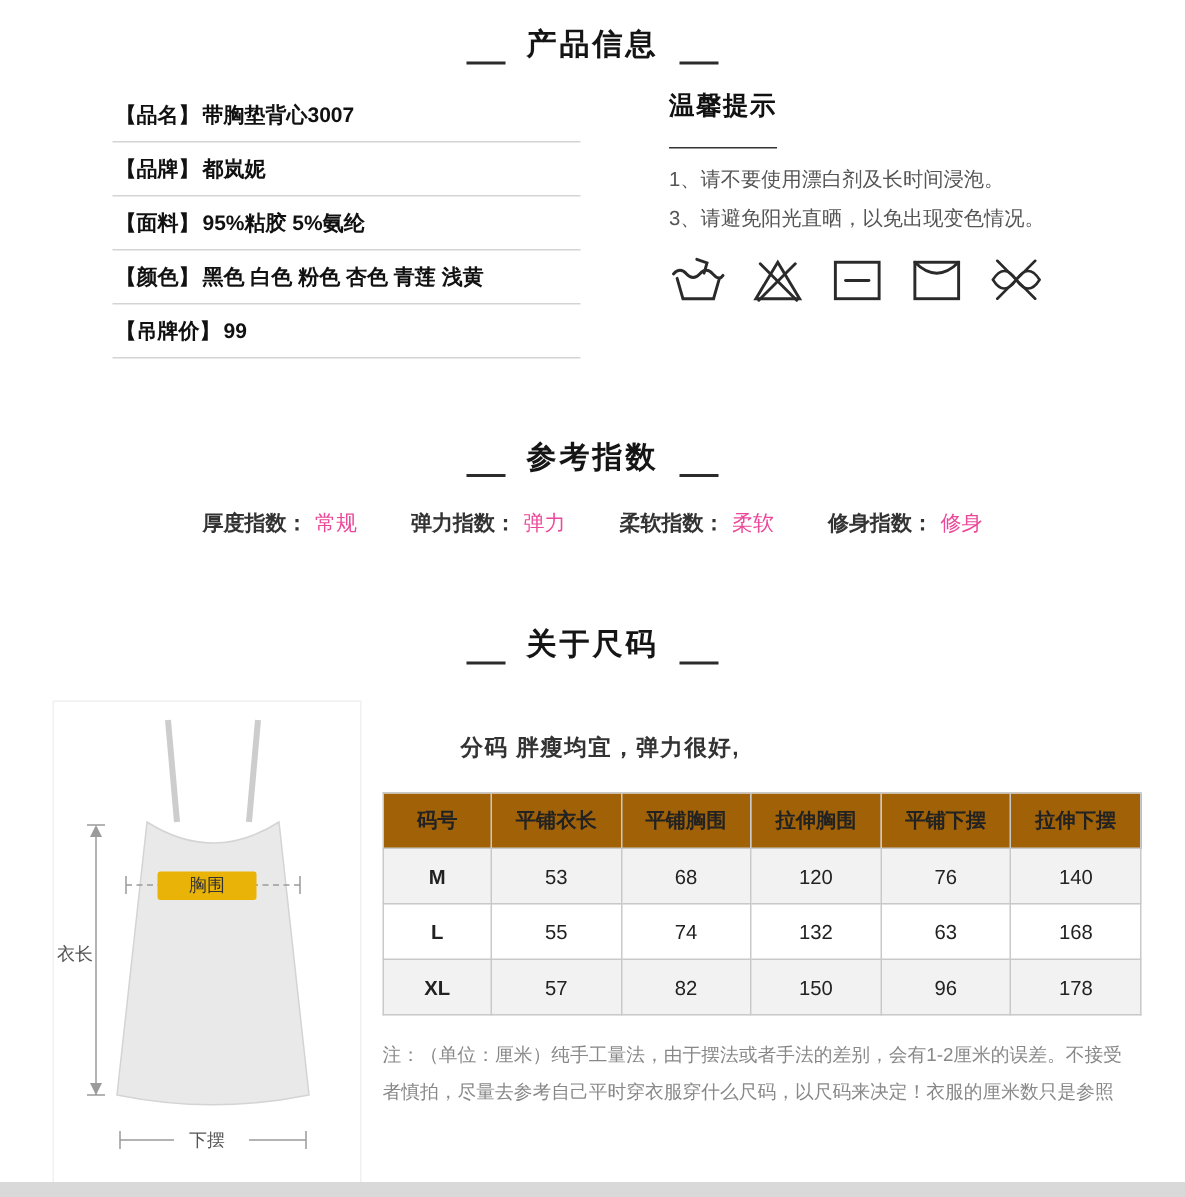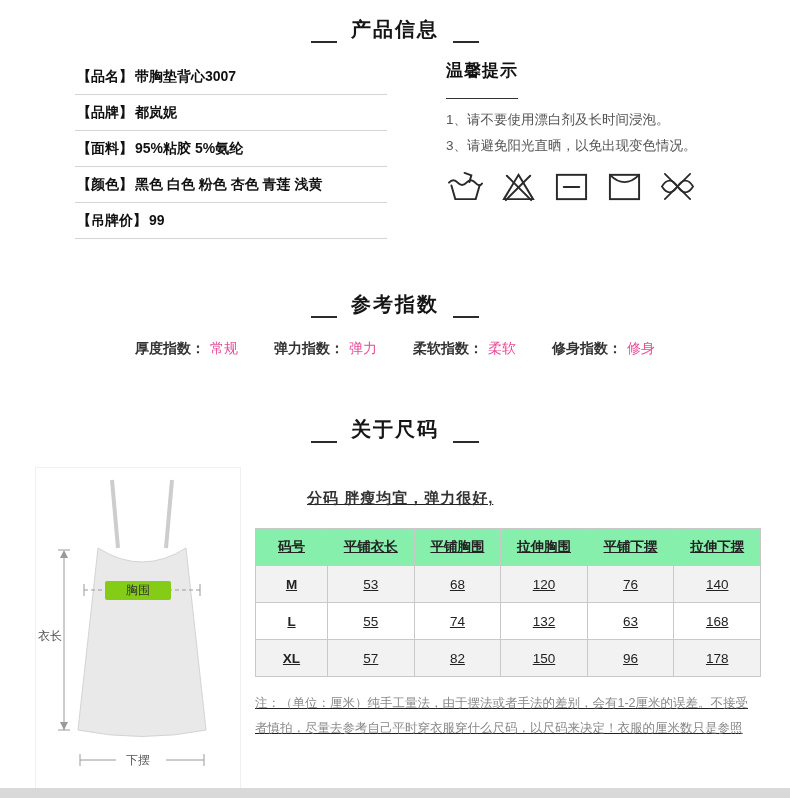--- a/index.html
+++ b/index.html
@@ -33,30 +33,30 @@
   .index-row { display:flex; justify-content:center; gap:36px; margin-top:22px; }
   .index-pair { font-size:14px; white-space:nowrap; }
   .index-label { font-weight:bold; color:#333; }
   .index-value { color:#ec4899; margin-left:5px; }
 
   
   .size-section { display:flex; align-items:flex-start; padding:0 28px 0 35px; margin-top:24px; }
   .diagram { width:206px; height:322px; position:relative; border:1px solid #f0f0f0; flex:none; }
   .diagram svg { display:block; }
   .diag-label { position:absolute; font-size:12px; color:#555; white-space:nowrap; }
-  .bust-label { left:50%; top:113px; transform:translateX(-50%); background:#84cc16; color:#333; padding:1px 21px; border-radius:2px; }
+  .bust-label { left:50%; top:113px; transform:translateX(-50%); background:#eab308; color:#333; padding:1px 21px; border-radius:2px; }
   .length-label { left:2px; top:160px; }
   .hem-label { left:50%; top:284px; transform:translateX(-50%); }
 
-  .size-content { flex:1; padding-left:14px;text-decoration:underline; }
+  .size-content { flex:1; padding-left:14px; }
   .size-intro { font-size:15px; font-weight:bold; color:#333; margin:22px 0 20px 52px; letter-spacing:1px; }
   table.size-table { border-collapse:collapse; width:506px; table-layout:fixed; }
   .size-table col.c-size { width:72px; }
   .size-table th, .size-table td { border:1px solid #c9c9c9; text-align:center; font-size:13.5px; height:37px; color:#222; }
-  .size-table th { font-weight:bold; background:#86efac; }
+  .size-table th { font-weight:bold; background:#a16207; }
   .size-table tbody tr:nth-child(odd) { background:#f2f2f2; }
   .size-table td:first-child { font-weight:bold; }
   .size-note { font-size:12.5px; color:#888; line-height:2; margin-top:14px; width:500px; }
 
   .bottom-strip { position:absolute; left:0; bottom:0; width:100%; height:10px; background:#d9d9d9; }
 </style>
 </head>
 <body>
 
 <div class="page">

